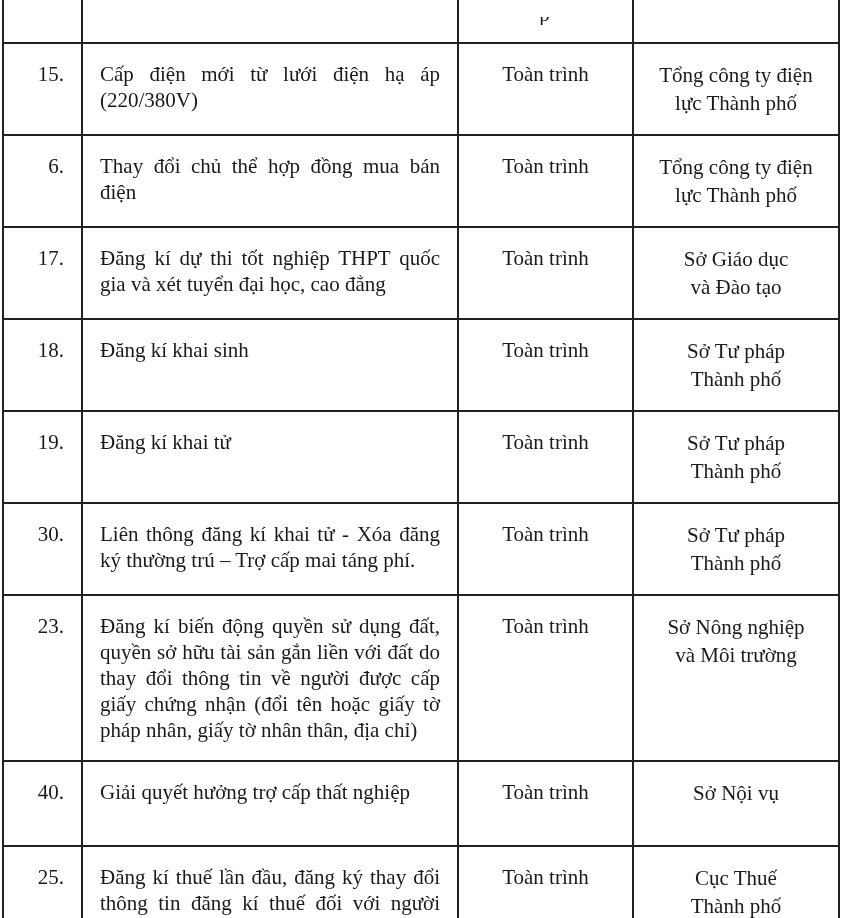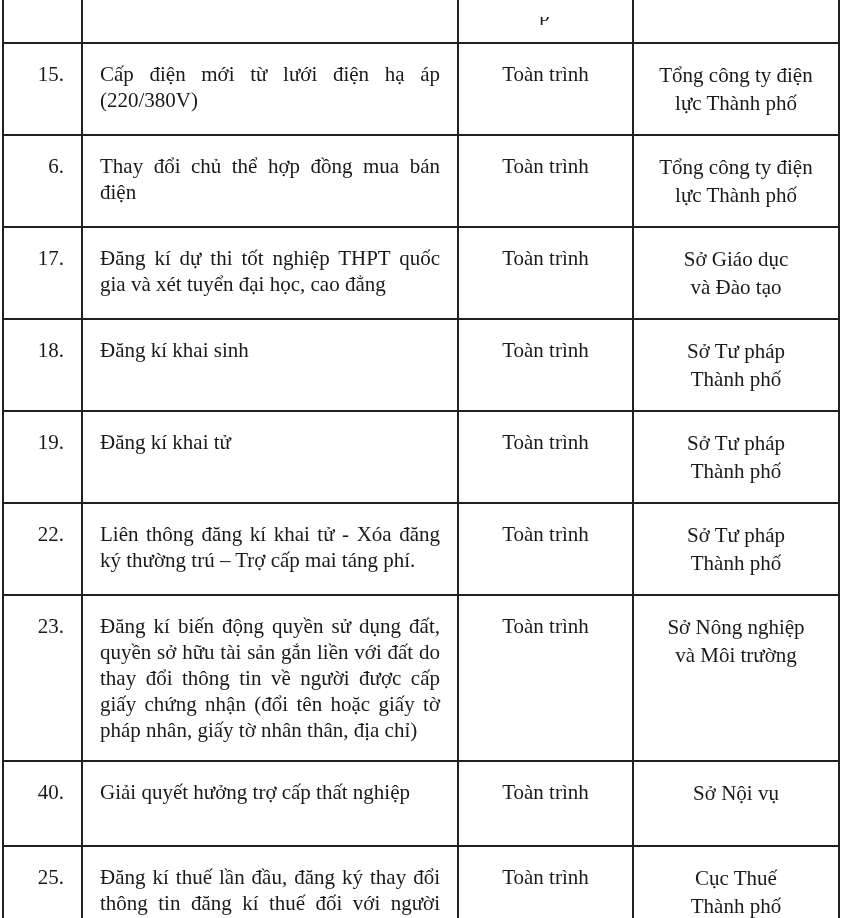--- a/index.html
+++ b/index.html
@@ -135,21 +135,21 @@
 Thành phố</td>
         </tr>
         <tr>
           <td class="cell-no">19.</td>
           <td class="cell-desc">Đăng kí khai tử</td>
           <td class="cell-level">Toàn trình</td>
           <td class="cell-agency">Sở Tư pháp
 Thành phố</td>
         </tr>
         <tr>
-          <td class="cell-no">22.</td>
+          <td class="cell-no">30.</td>
           <td class="cell-desc">Liên thông đăng kí khai tử - Xóa đăng ký thường trú – Trợ cấp mai táng phí.</td>
           <td class="cell-level">Toàn trình</td>
           <td class="cell-agency">Sở Tư pháp
 Thành phố</td>
         </tr>
         <tr>
           <td class="cell-no">23.</td>
           <td class="cell-desc">Đăng kí biến động quyền sử dụng đất, quyền sở hữu tài sản gắn liền với đất do thay đổi thông tin về người được cấp giấy chứng nhận (đổi tên hoặc giấy tờ pháp nhân, giấy tờ nhân thân, địa chỉ)</td>
           <td class="cell-level">Toàn trình</td>
           <td class="cell-agency">Sở Nông nghiệp

